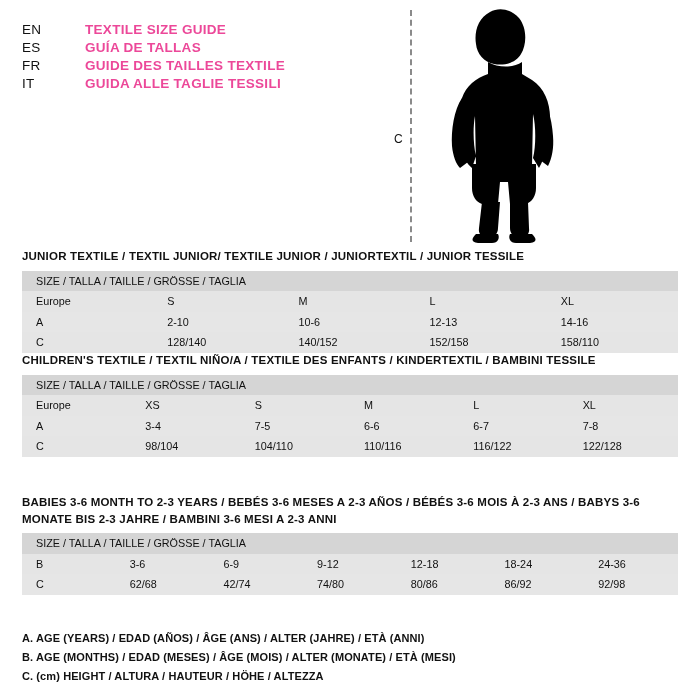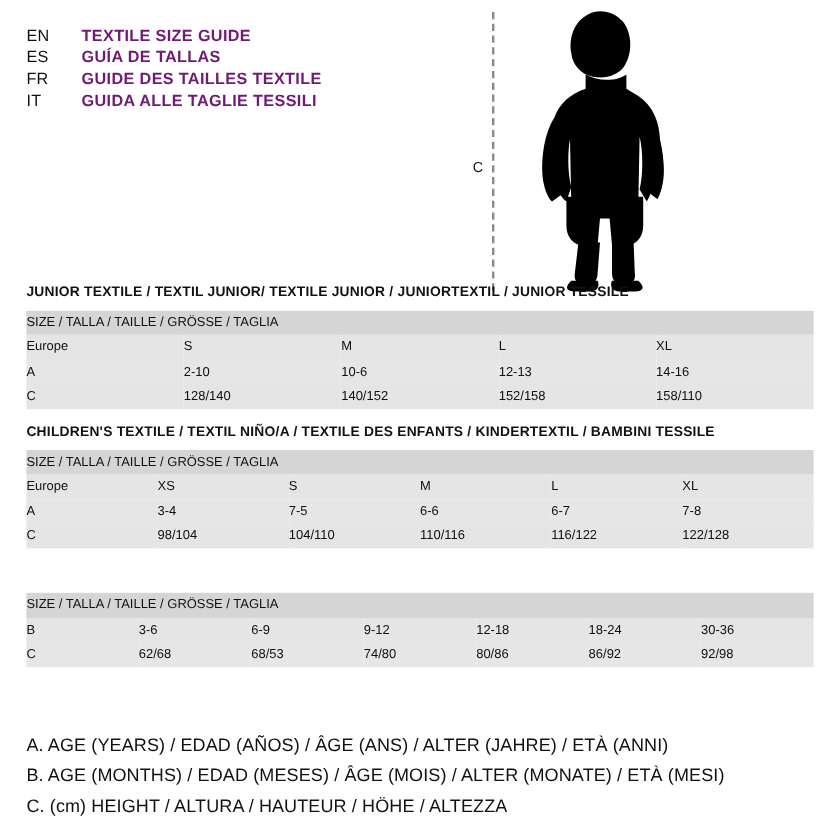--- a/index.html
+++ b/index.html
@@ -39,22 +39,23 @@
   .lang-code {
     width: 46px;
     font-size: 13.5px;
     letter-spacing: 0.2px;
     color: #111;
   }
   .lang-title {
     font-size: 13.5px;
     font-weight: bold;
     letter-spacing: 0.3px;
-    color: #701a75;
+    color: #ec4899;
     text-transform: uppercase;
+    margin-left: 17px;
   }
 
   
   .figure-area {
     position: absolute;
     top: 6px;
     right: 18px;
     width: 190px;
     height: 240px;
   }
@@ -96,21 +97,21 @@
 
   
   table.size-table {
     border-collapse: collapse;
     width: 100%;
     table-layout: fixed;
   }
   table.size-table td {
     font-size: 10.8px;
     color: #111;
-    padding: 3px 0 3px 0;
+    padding: 3px 0 3px 14px;
     line-height: 1.35;
     white-space: nowrap;
   }
   tr.head-row td {
     background: #d5d5d5;
     font-weight: normal;
     font-size: 10.8px;
   }
   tr.shade td {
     background: #e6e6e6;
@@ -123,22 +124,22 @@
   }
 
   
   .legend {
     position: absolute;
     left: 22px;
     bottom: 14px;
     width: 660px;
   }
   .legend-line {
-    font-size: 15px;
-    font-weight: normal;
+    font-size: 11px;
+    font-weight: bold;
     color: #111;
     letter-spacing: 0.1px;
     line-height: 1.72;
   }
 </style>
 </head>
 <body>
 
 <div class="page">
 
@@ -185,21 +186,21 @@
 
           <path d="M78 196 L96 196 L97 222 C98 228 94 232 88 232 C82 232 78 228 78 222 Z"></path>
 
           <path d="M44 228 C40 232 38 236 46 237 L60 237 C66 237 68 232 66 228 Z"></path>
           <path d="M78 228 C76 232 78 237 84 237 L98 237 C106 236 104 232 100 228 Z"></path>
         </g>
       </svg>
     </div>
   </div>
 
-  <div class="section" style="top:236px;">
+  <div class="section" style="top:248px;">
     <div class="section-title">JUNIOR TEXTILE / TEXTIL JUNIOR/ TEXTILE JUNIOR / JUNIORTEXTIL / JUNIOR TESSILE</div>
     <table class="size-table">
       <tbody>
           <tr class="head-row">
         <td colspan="5">SIZE / TALLA / TAILLE / GRÖSSE / TAGLIA</td>
       </tr>
       <tr class="plain">
         <td class="label-col">Europe</td>
         <td>S</td>
         <td>M</td>
@@ -253,38 +254,39 @@
         <td>104/110</td>
         <td>110/116</td>
         <td>116/122</td>
         <td>122/128</td>
       </tr>
     </tbody>
       </table>
   </div>
 
   <div class="section" style="top:494px;">
+    <div class="section-title">BABIES 3-6 MONTH TO 2-3 YEARS / BEBÉS 3-6 MESES A 2-3 AÑOS / BÉBÉS 3-6 MOIS À 2-3 ANS / BABYS 3-6 MONATE BIS 2-3 JAHRE / BAMBINI 3-6 MESI A 2-3 ANNI</div>
     <table class="size-table">
       <tbody>
           <tr class="head-row">
         <td colspan="7">SIZE / TALLA / TAILLE / GRÖSSE / TAGLIA</td>
       </tr>
       <tr class="plain">
         <td class="label-col">B</td>
         <td>3-6</td>
         <td>6-9</td>
         <td>9-12</td>
         <td>12-18</td>
         <td>18-24</td>
-        <td>30-36</td>
+        <td>24-36</td>
       </tr>
       <tr class="shade">
         <td class="label-col">C</td>
         <td>62/68</td>
-        <td>68/53</td>
+        <td>42/74</td>
         <td>74/80</td>
         <td>80/86</td>
         <td>86/92</td>
         <td>92/98</td>
       </tr>
     </tbody>
       </table>
   </div>
 
   <div class="legend">

